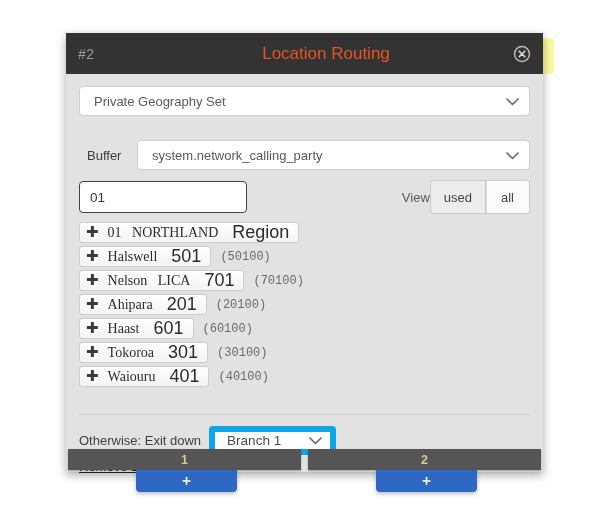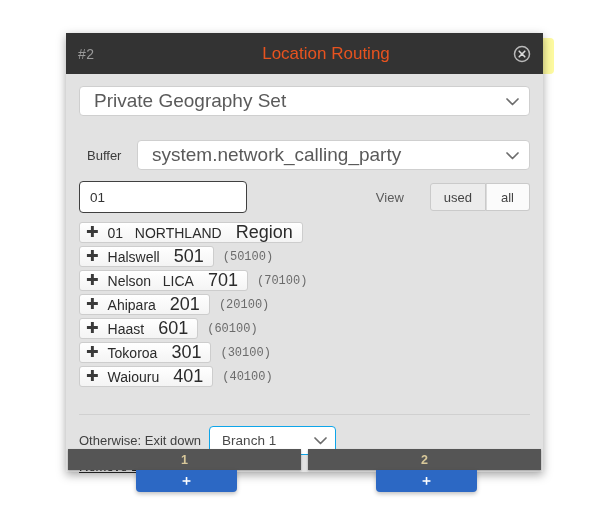--- a/index.html
+++ b/index.html
@@ -85,21 +85,21 @@
   .sel {
     width: 100%;
     height: 30px;
     background: #ffffff;
     border: 1px solid #cfcfcf;
     border-radius: 4px;
     box-sizing: border-box;
     display: flex;
     align-items: center;
     padding: 0 10px 0 14px;
-    font-size: 19px;
+    font-size: 13px;
     color: #5a5a5a;
     cursor: pointer;
     position: relative;
   }
   .sel .chev {
     margin-left: auto;
     color: #6d6d6d;
     font-size: 13px;
     line-height: 1;
   }
@@ -142,24 +142,24 @@
     font-family: "Liberation Sans", sans-serif;
   }
   #view-group {
     margin-left: auto;
     display: flex;
     align-items: center;
   }
   #view-label {
     font-size: 13px;
     color: #5a5a5a;
-    margin-right: 26px;
+    margin-right: 0;
   }
   .toggle-btn {
-    height: 28px;
+    height: 34px;
     min-width: 44px;
     border: 1px solid #cacaca;
     background: #ececec;
     font-size: 13px;
     color: #444;
     display: flex;
     align-items: center;
     justify-content: center;
     padding: 0 13px;
     box-sizing: border-box;
@@ -196,21 +196,21 @@
   }
   .plus-icon {
     font-family: "DejaVu Sans", sans-serif;
     font-weight: bold;
     font-size: 15px;
     color: #3a3a3a;
     line-height: 1;
     margin-right: 9px;
   }
   .chip-name {
-    font-family: Liberation Sans, sans-serif;
+    font-family: Liberation Serif, serif;
     font-size: 14px;
     color: #2b2b2b;
     white-space: pre;
   }
   .chip-code {
     font-family: Liberation Sans, sans-serif;
     font-size: 18px;
     color: #2b2b2b;
     margin-left: 14px;
   }
@@ -241,21 +241,21 @@
   }
   #otherwise-label {
     font-size: 13px;
     color: #404040;
     margin-right: 8px;
   }
   #branch-select {
     width: 127px;
     height: 29px;
     background: #fff;
-    border: 1px solid #0ea5e9;
+    border: 6px solid #0ea5e9;
     border-radius: 4px;
     display: flex;
     align-items: center;
     padding: 0 8px 0 12px;
     box-sizing: border-box;
     font-size: 13.5px;
     color: #4a4a4a;
     cursor: pointer;
   }
   #branch-select .chev { margin-left: auto; color: #6d6d6d; font-size: 13px; }

